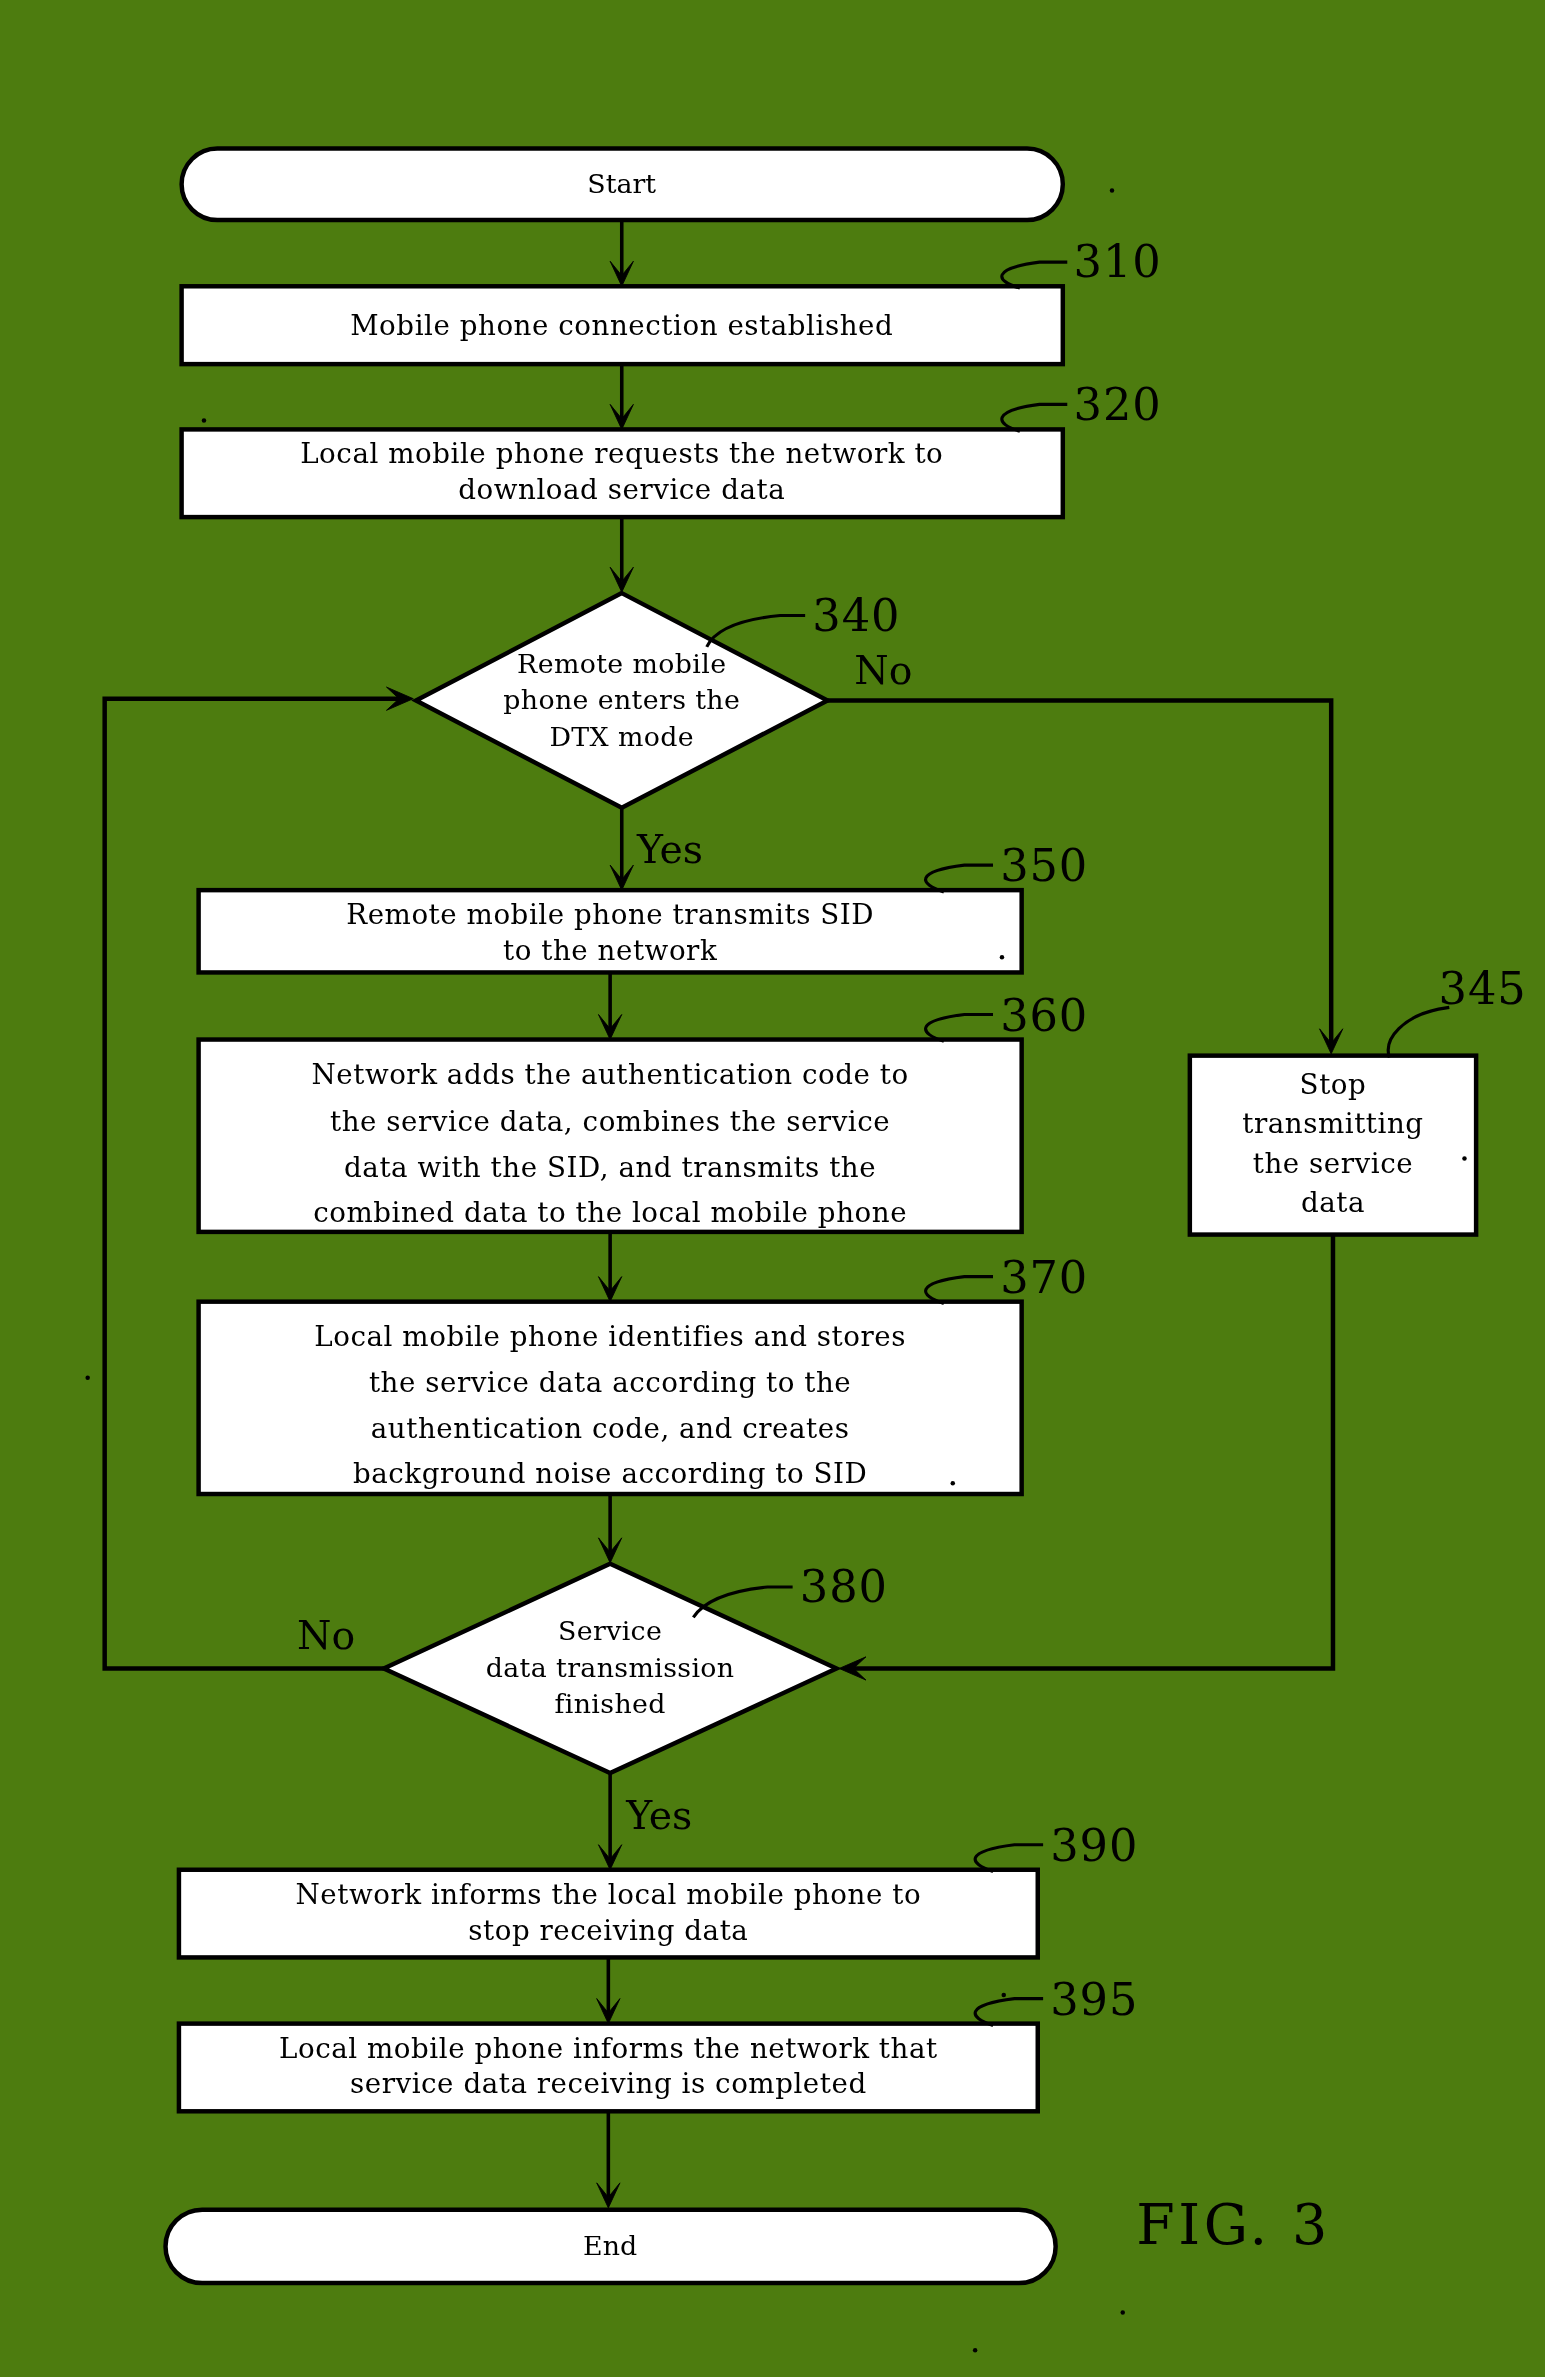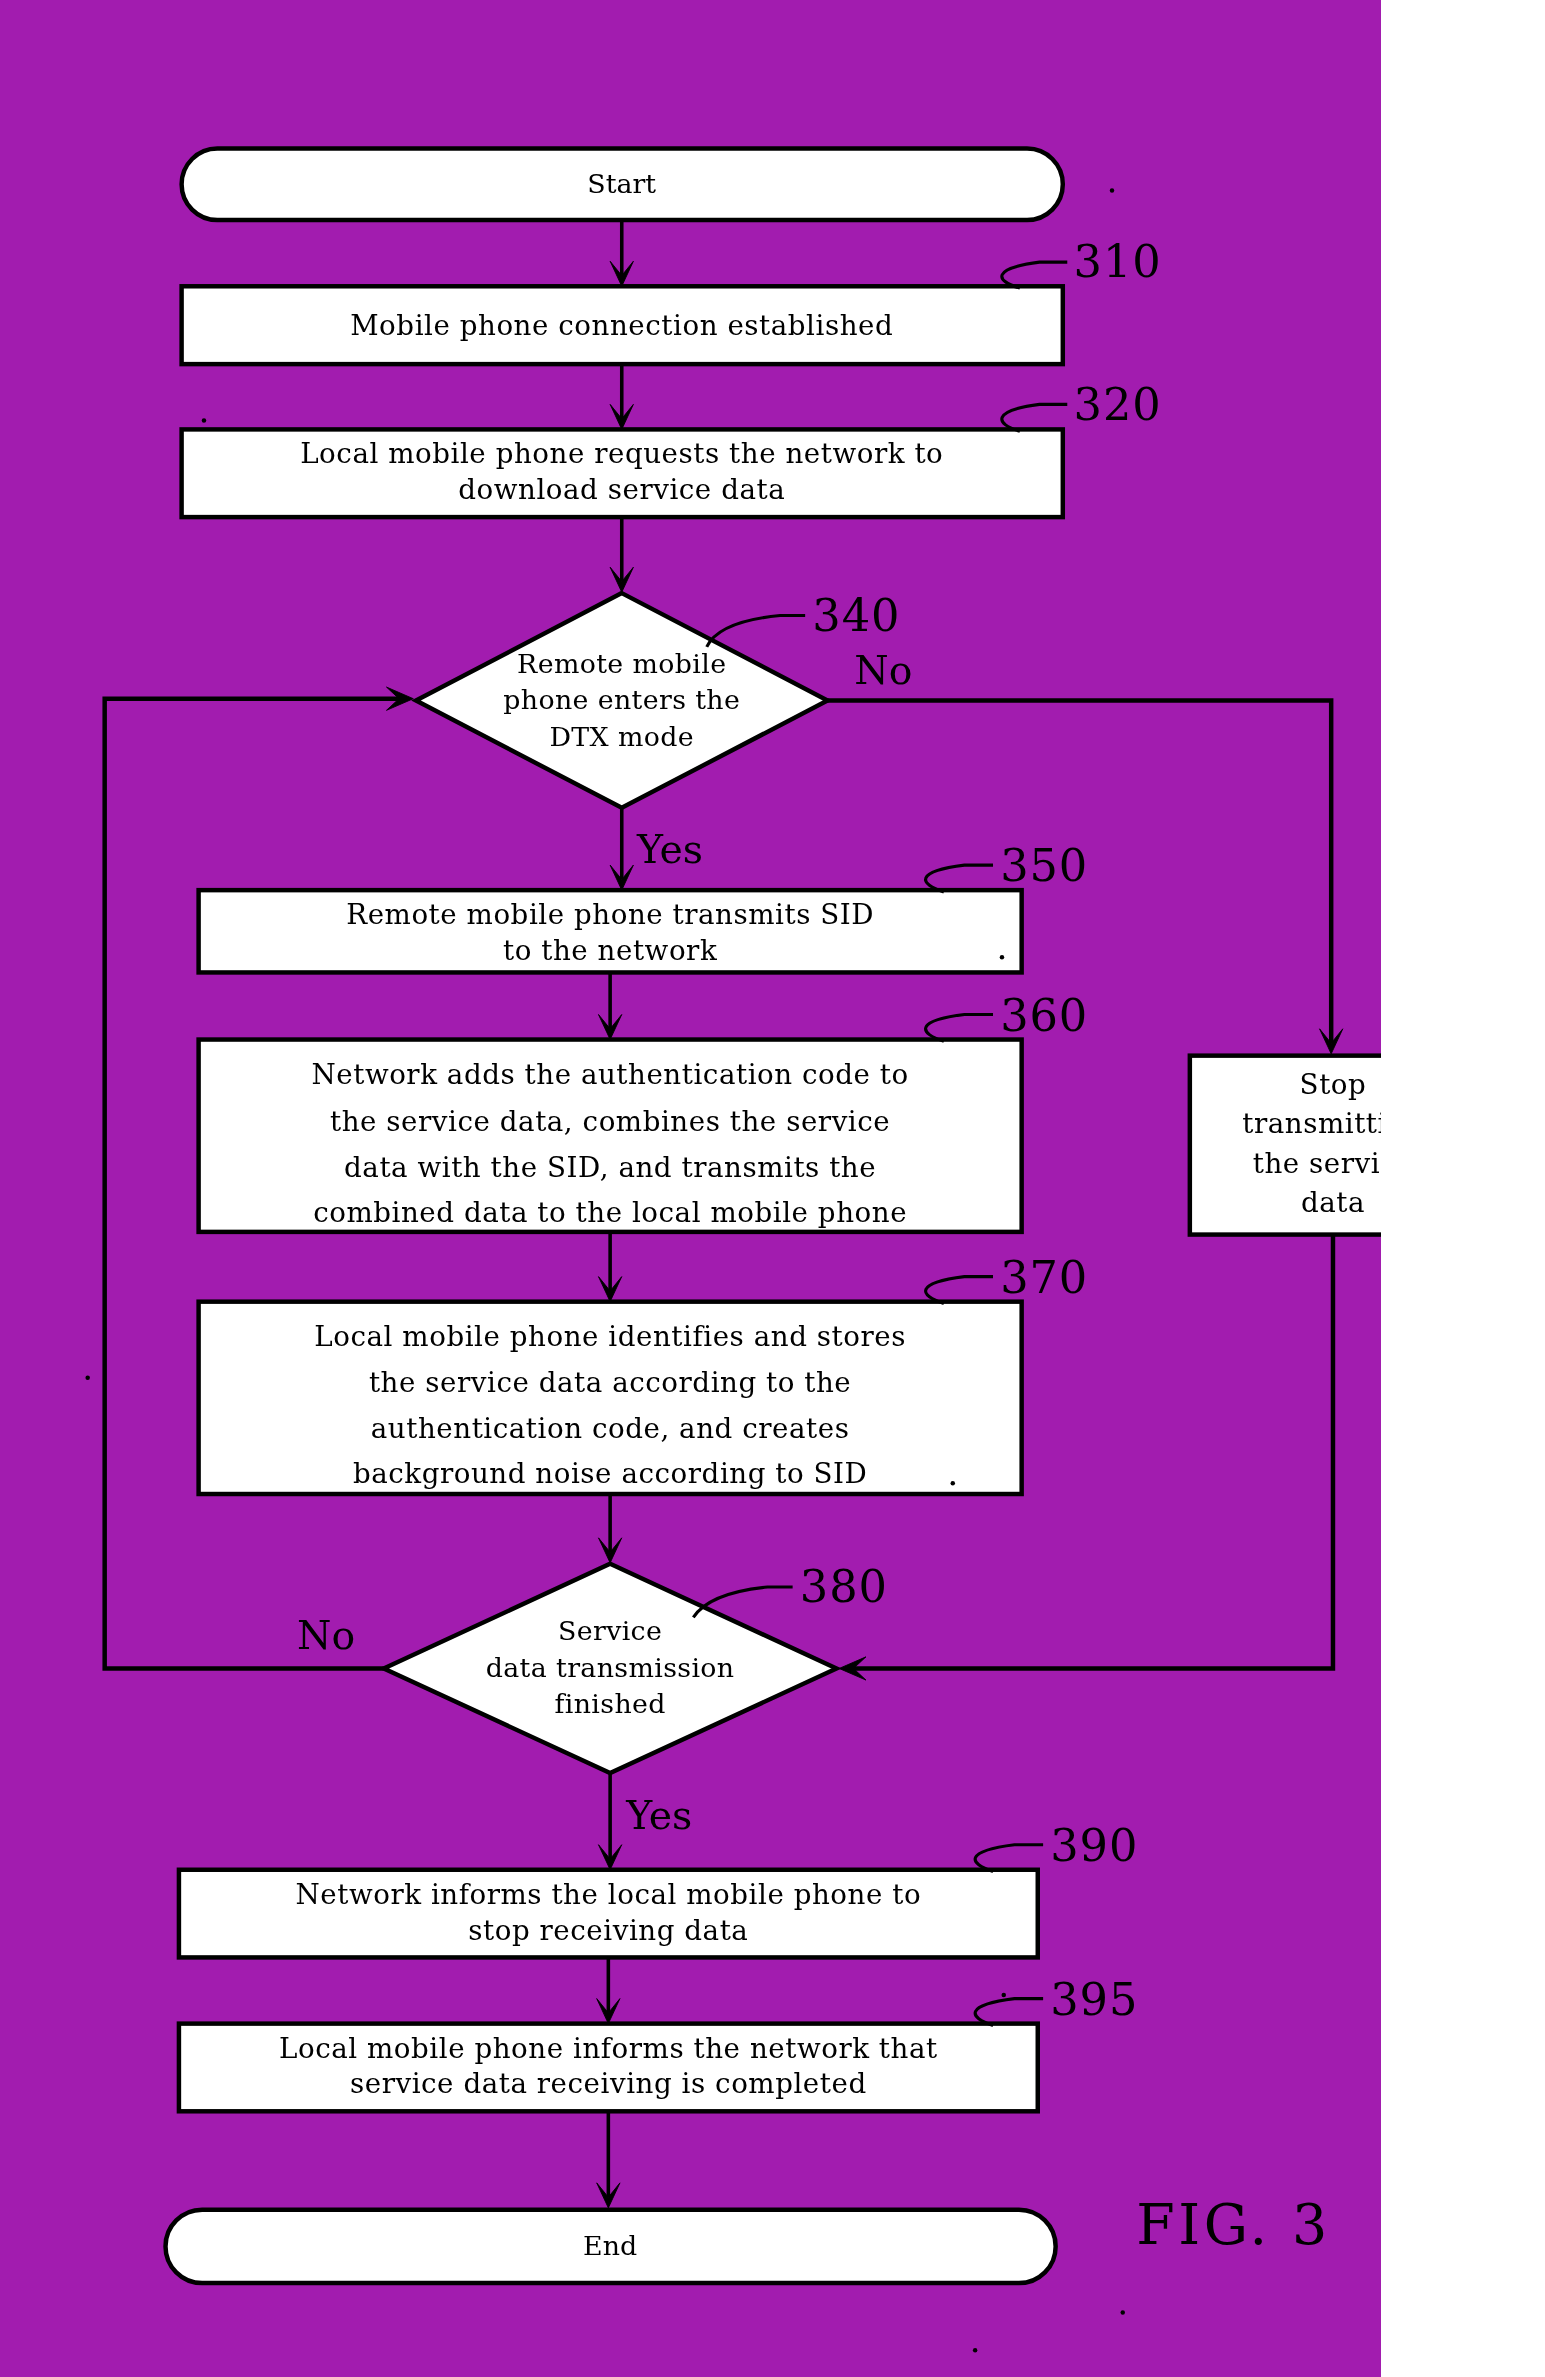--- a/index.html
+++ b/index.html
@@ -5,23 +5,23 @@
   html, body {
     margin: 0;
     padding: 0;
     background: #ffffff;
   }
   body {
     font-family: "DejaVu Serif", serif;
   }
   #page {
     position: relative;
-    width: 1381px;
+    width: 1545px;
     height: 2377px;
-    background: #a21caf;
+    background: #4d7c0f;
     overflow: hidden;
     text-align: center;
   }
   svg.flow {
     position: absolute;
     left: 0;
     top: 0;
     width: 1545px;
     height: 2377px;
     display: block;

